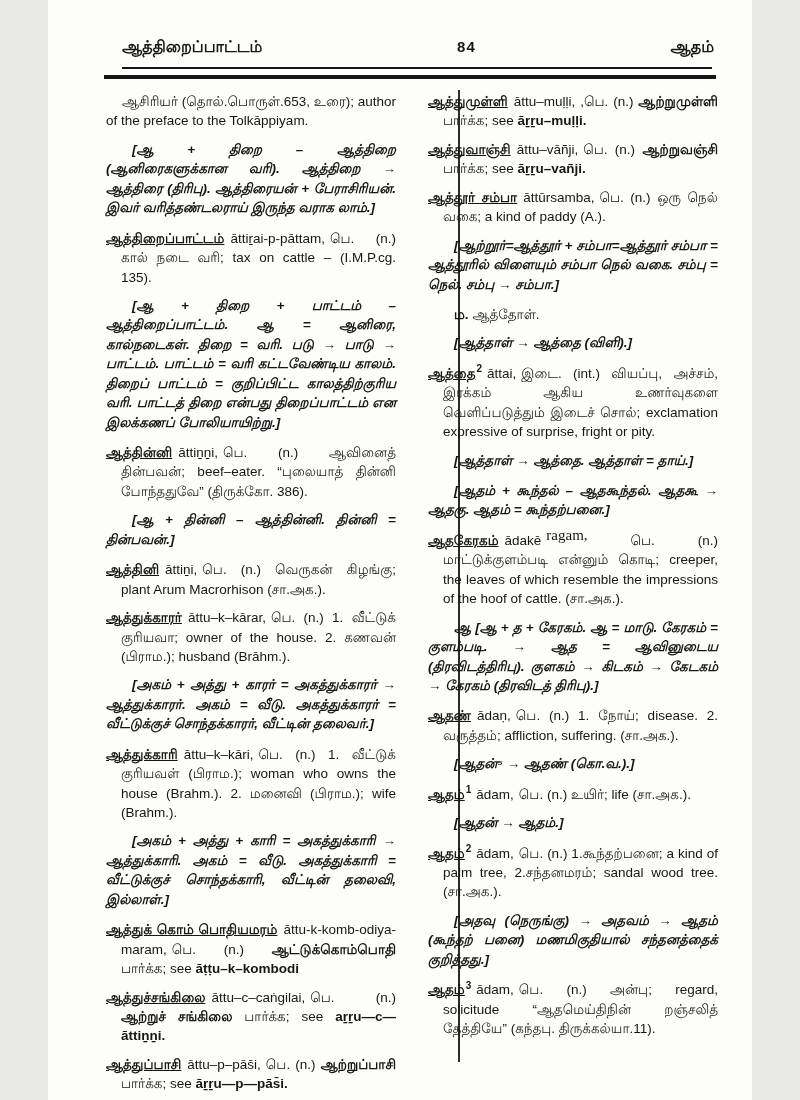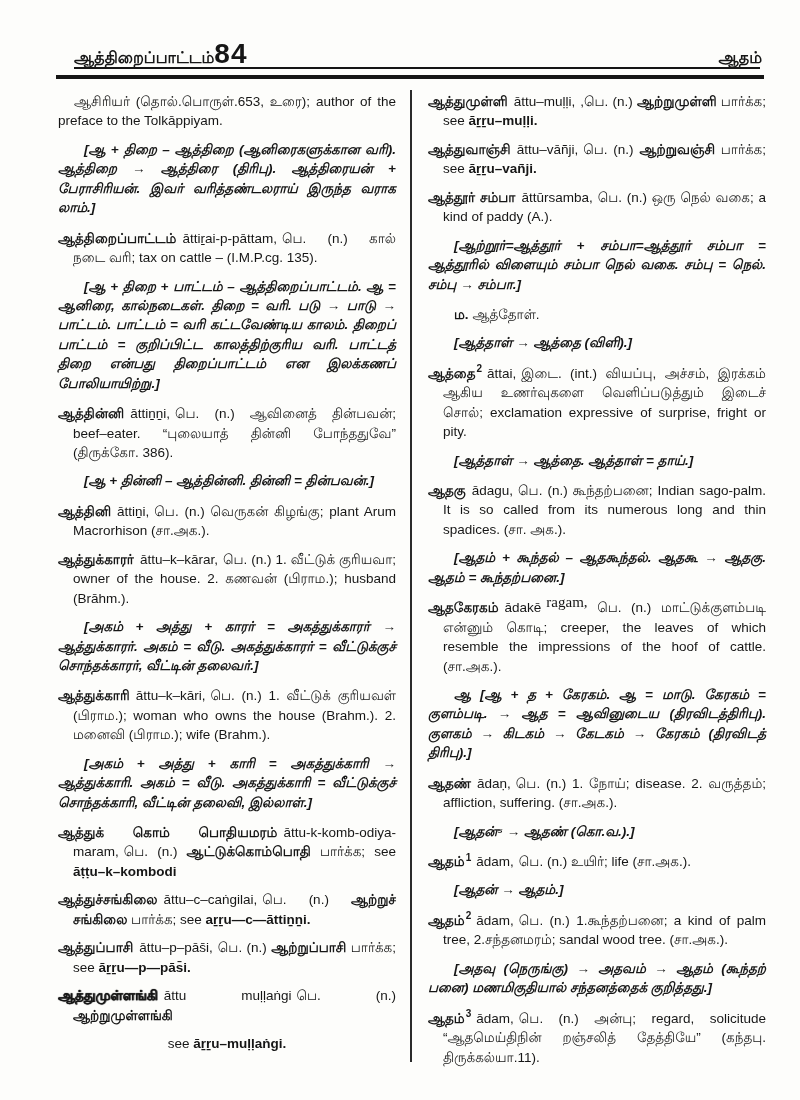--- a/index.html
+++ b/index.html
@@ -1,33 +1,33 @@
 <!DOCTYPE html>
 <html><head>
 <meta charset="utf-8">
 <style>
   html,body{margin:0;padding:0;background:#e9e9e5;}
-  .sheet{position:relative;width:800px;height:1100px;margin:0 auto;background:#fdfdfb;
+  .sheet{position:relative;width:704px;height:1100px;margin:0 auto;background:#fdfdfb;
          color:#161616;font-family:"Liberation Sans",sans-serif;overflow:hidden;box-sizing:border-box;}
   
   .hdr{position:absolute;top:38px;left:74px;right:38px;display:flex;align-items:baseline;}
   .hdr .hl{font-weight:700;font-size:16px;}
-  .hdr .pg{flex:1;text-align:left;font-weight:700;font-size:28px;letter-spacing:1px;}
+  .hdr .pg{flex:1;text-align:center;font-weight:700;font-size:15px;letter-spacing:1px;}
   .hdr .hr{font-weight:700;font-size:16px;}
   .rule-thin{position:absolute;top:67px;left:74px;right:40px;height:2px;background:#151515;}
   .rule-thick{position:absolute;top:75px;left:56px;right:36px;height:4px;background:#151515;}
   
   .cols{position:absolute;top:92px;left:58px;right:34px;display:flex;gap:32px;}
   .col{width:338px;font-size:13.5px;line-height:1.44;text-align:justify;}
   .divider{position:absolute;top:90px;left:410px;width:2px;height:972px;background:#2b2b2b;}
   p{margin:0 0 9px 0;}
   .entry{padding-left:15px;text-indent:-15px;}
   .cont{padding-left:0;text-indent:16px;}
   .etym{font-style:italic;font-weight:600;padding-left:0;text-indent:26px;margin:7px 0 11px 0;}
-  .hw{font-weight:700;margin-right:6px;}
+  .hw{font-weight:700;margin-right:6px;text-decoration:underline;}
   .hw.tight{margin-right:1px;}
   .hn{font-size:10px;font-weight:700;margin-right:5px;vertical-align:super;line-height:0;}
   .tr{margin-right:5px;}
   sup.raised{font-size:15px;line-height:0;font-family:Liberation Serif, serif;}
   .ref{font-weight:700;}
   .see{font-style:normal;font-weight:700;}
   .note{padding-left:26px;}
   .seeline{text-align:center;padding-left:0;text-indent:0;}
   .smudge{text-shadow:0 0 1px #161616,1px 0 0 rgba(22,22,22,.55);margin-top:28px;}
 </style>
@@ -82,21 +82,20 @@
 
       <p class="entry"><b class="hw">ஆத்தூர் சம்பா</b><span class="tr">āttūrsamba,</span><span>பெ. (n.) ஒரு நெல் வகை; a kind of paddy (A.).</span></p>
       <p class="etym"><span>[ஆற்றூர்=ஆத்தூர் + சம்பா=ஆத்தூர் சம்பா = ஆத்தூரில் விளையும் சம்பா நெல் வகை. சம்பு = நெல். சம்பு → சம்பா.]</span></p>
 
       <p class="note"><b>ம.</b><span> ஆத்தோள்.</span></p>
       <p class="etym"><span>[ஆத்தாள் → ஆத்தை (விளி).]</span></p>
 
       <p class="entry"><b class="hw tight">ஆத்தை</b><sup class="hn">2</sup><span class="tr">āttai,</span><span>இடை. (int.) வியப்பு, அச்சம், இரக்கம் ஆகிய உணர்வுகளை வெளிப்படுத்தும் இடைச் சொல்; exclamation expressive of surprise, fright or pity.</span></p>
       <p class="etym"><span>[ஆத்தாள் → ஆத்தை. ஆத்தாள் = தாய்.]</span></p>
 
-      <p class="entry"><b class="hw">ஆதகு</b><span class="tr">ādagu,</span><span>பெ. (n.) கூந்தற்பனை; Indian sago-palm. It is so called from its numerous long and thin spadices. (சா. அக.).</span></p>
       <p class="etym"><span>[ஆதம் + கூந்தல் – ஆதகூந்தல். ஆதகூ → ஆதகு. ஆதம் = கூந்தற்பனை.]</span></p>
 
       <p class="entry"><b class="hw">ஆதகேரகம்</b><span class="tr">ādakē</span><sup class="raised">ragam,</sup> <span>பெ. (n.) மாட்டுக்குளம்படி என்னும் கொடி; creeper, the leaves of which resemble the impressions of the hoof of cattle. (சா.அக.).</span></p>
       <p class="etym"><span>ஆ [ஆ + த + கேரகம். ஆ = மாடு. கேரகம் = குளம்படி. → ஆத = ஆவினுடைய (திரவிடத்திரிபு). குளகம் → கிடகம் → கேடகம் → கேரகம் (திரவிடத் திரிபு).]</span></p>
 
       <p class="entry"><b class="hw">ஆதண்</b><span class="tr">ādaṇ,</span><span>பெ. (n.) 1. நோய்; disease. 2. வருத்தம்; affliction, suffering. (சா.அக.).</span></p>
       <p class="etym"><span>[ஆதன்⁵ → ஆதண் (கொ.வ.).]</span></p>
 
       <p class="entry"><b class="hw tight">ஆதம்</b><sup class="hn">1</sup><span class="tr">ādam,</span><span>பெ. (n.) உயிர்; life (சா.அக.).</span></p>
       <p class="etym"><span>[ஆதன் → ஆதம்.]</span></p>

